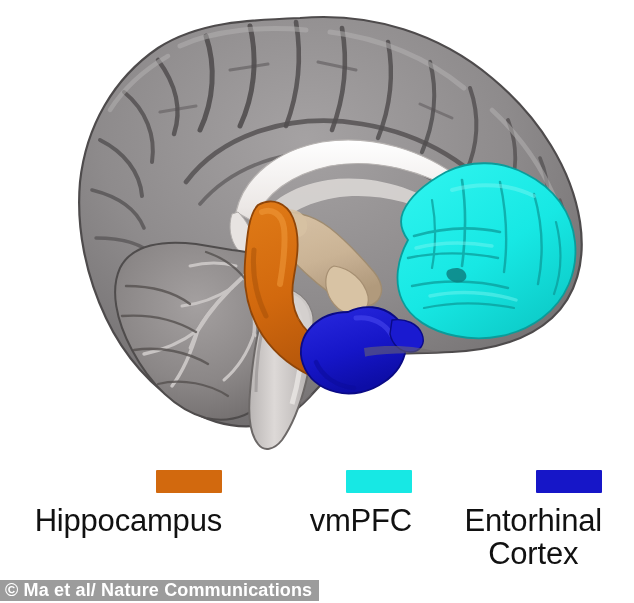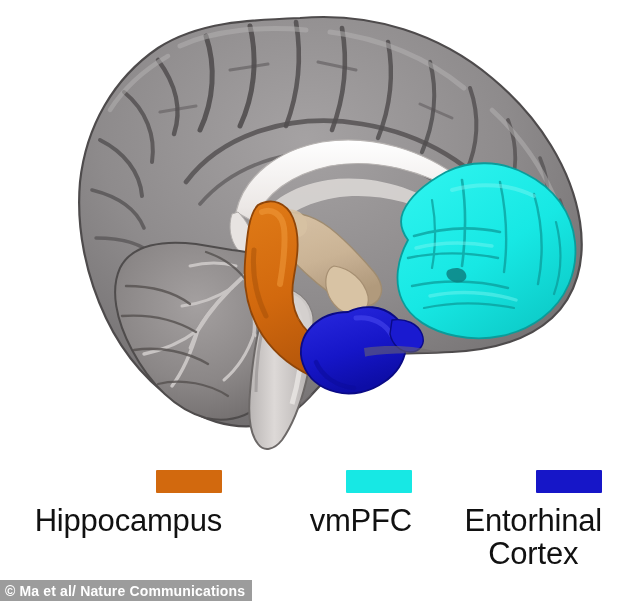--- a/index.html
+++ b/index.html
@@ -66,21 +66,21 @@
     left: 0;
     top: 580px;
     height: 21px;
     display: flex;
     align-items: center;
     background: #9c9c9c;
     padding: 0 7px 0 5px;
   }
   #credit-text {
     font-family: "Liberation Sans", sans-serif;
-    font-size: 14px;
+    font-size: 18px;
     font-weight: bold;
     color: #ffffff;
     letter-spacing: 0.15px;
     white-space: nowrap;
   }
 </style>
 </head>
 <body>
 
 <div id="figure">

